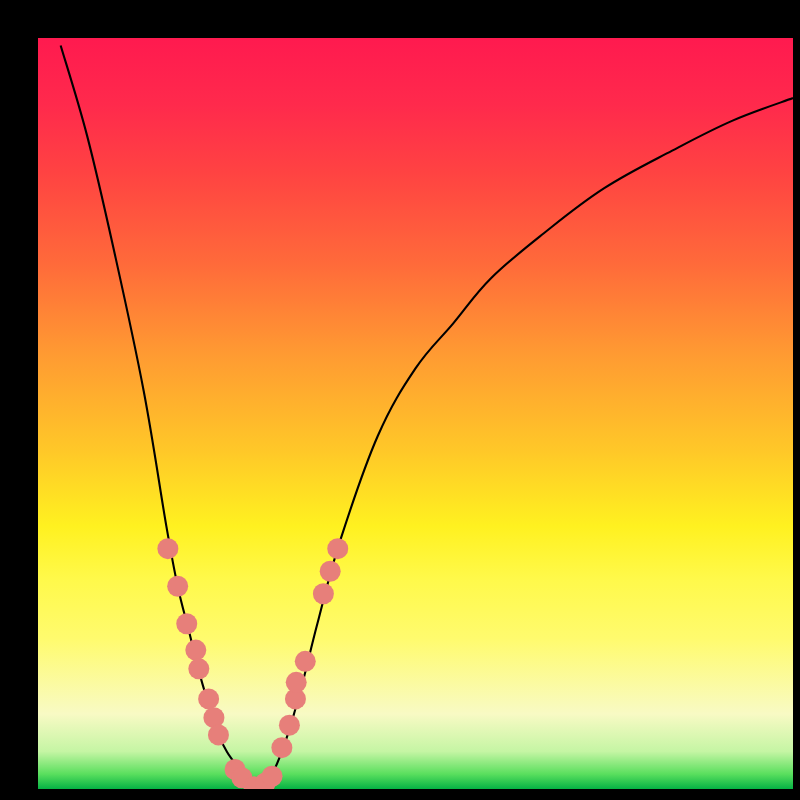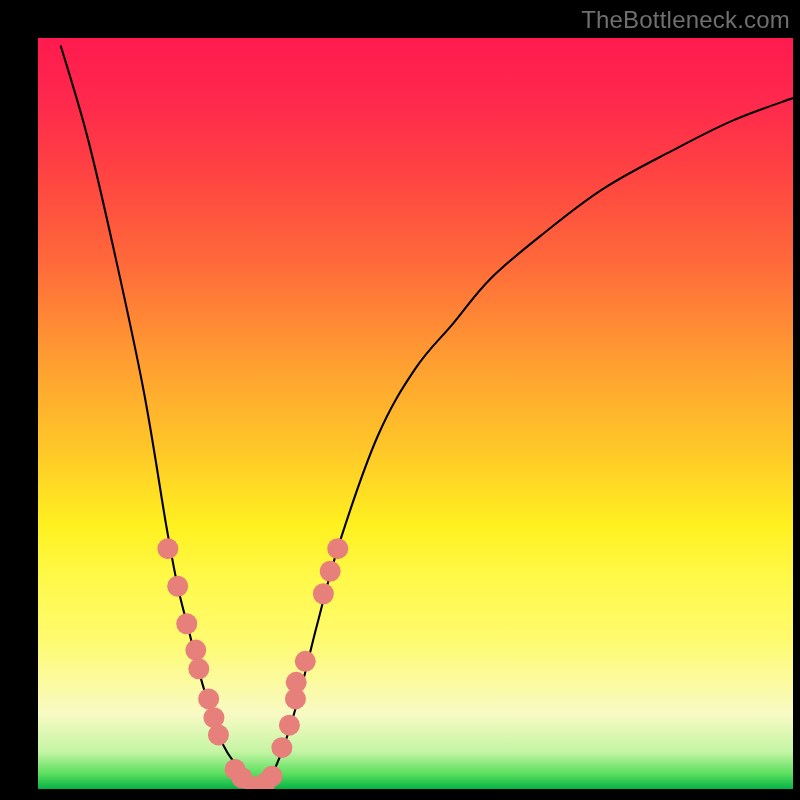--- a/index.html
+++ b/index.html
@@ -55,21 +55,20 @@
     top: 0;
     width: 755px;
     height: 751px;
   }
 </style>
 </head>
 <body>
 
 <div class="frame">
 
-  <div class="attribution">TheBottleneck.com</div>
 
   <div class="plot-area">
     <svg class="overlay" viewBox="0 0 755 751" preserveAspectRatio="none">
       <path id="curve-left" fill="none" stroke="#000000" stroke-width="2.1" d="M 22.65 7.509999999999991 C 27.4065 23.73159999999999, 39.562000000000005 61.1314, 49.075 97.63 C 58.588 134.1286, 65.3075 164.31879999999998, 75.5 210.27999999999997 C 85.6925 256.24119999999994, 96.18700000000001 302.9534, 105.70000000000002 352.96999999999997 C 115.21300000000002 402.98659999999995, 122.23450000000003 453.00320000000005, 128.35000000000002 488.15000000000003 C 134.46550000000002 523.2968000000001, 135.598 529.3048, 139.675 548.23 C 143.752 567.1552, 146.923 577.0684, 151 593.29 C 155.077 609.5115999999999, 158.248 623.4802, 162.325 638.35 C 166.402 653.2198000000001, 170.2525 665.0856, 173.65 675.9 C 177.0475 686.7144, 178.482 691.6709999999999, 181.2 698.43 C 183.91799999999998 705.189, 186.03199999999998 708.7187, 188.75 713.45 C 191.46800000000002 718.1813000000001, 193.582 720.6596000000001, 196.3 724.715 C 199.01800000000003 728.7704, 201.132 732.6005, 203.85000000000002 735.98 C 206.56800000000004 739.3595, 208.68200000000004 740.7864, 211.40000000000003 743.49 C 214.11800000000002 746.1936000000001, 217.591 749.6482, 218.95 751"></path>
       <path id="curve-right" fill="none" stroke="#000000" stroke-width="2.1" d="M 218.95 751 C 221.668 748.2964, 228.614 745.4426000000001, 234.05 735.98 C 239.48600000000002 726.5174, 243.714 714.6515999999999, 249.15 698.43 C 254.586 682.2084, 258.814 666.1370000000001, 264.25 645.86 C 269.686 625.583, 272.555 611.4642, 279.35 585.78 C 286.14500000000004 560.0957999999999, 291.128 536.9649999999999, 302 503.16999999999996 C 312.872 469.375, 326.16 429.12140000000005, 339.75 398.03000000000003 C 353.34 366.9386, 363.90999999999997 350.7169999999999, 377.5 330.43999999999994 C 391.09000000000003 310.16299999999995, 401.6600000000001 301.6016, 415.25000000000006 285.38 C 428.84000000000003 269.1584, 436.692 256.54159999999996, 453 240.31999999999994 C 469.308 224.09839999999994, 485.46500000000003 211.4816, 505.85 195.26 C 526.235 179.0384, 543.147 165.06979999999993, 566.25 150.19999999999993 C 589.353 135.33019999999993, 611.097 124.81619999999997, 634.1999999999999 112.64999999999998 C 657.3029999999999 100.48379999999999, 672.856 92.07260000000002, 694.6 82.61000000000001 C 716.344 73.1474, 744.128 64.13539999999995, 755 60.07999999999993"></path>
       <g id="markers">
           <circle cx="129.85999999999999" cy="510.68" r="10.5" fill="#e77f7a"></circle>
           <circle cx="139.675" cy="548.23" r="10.5" fill="#e77f7a"></circle>
           <circle cx="148.73499999999999" cy="585.78" r="10.5" fill="#e77f7a"></circle>
           <circle cx="157.795" cy="612.065" r="10.5" fill="#e77f7a"></circle>

